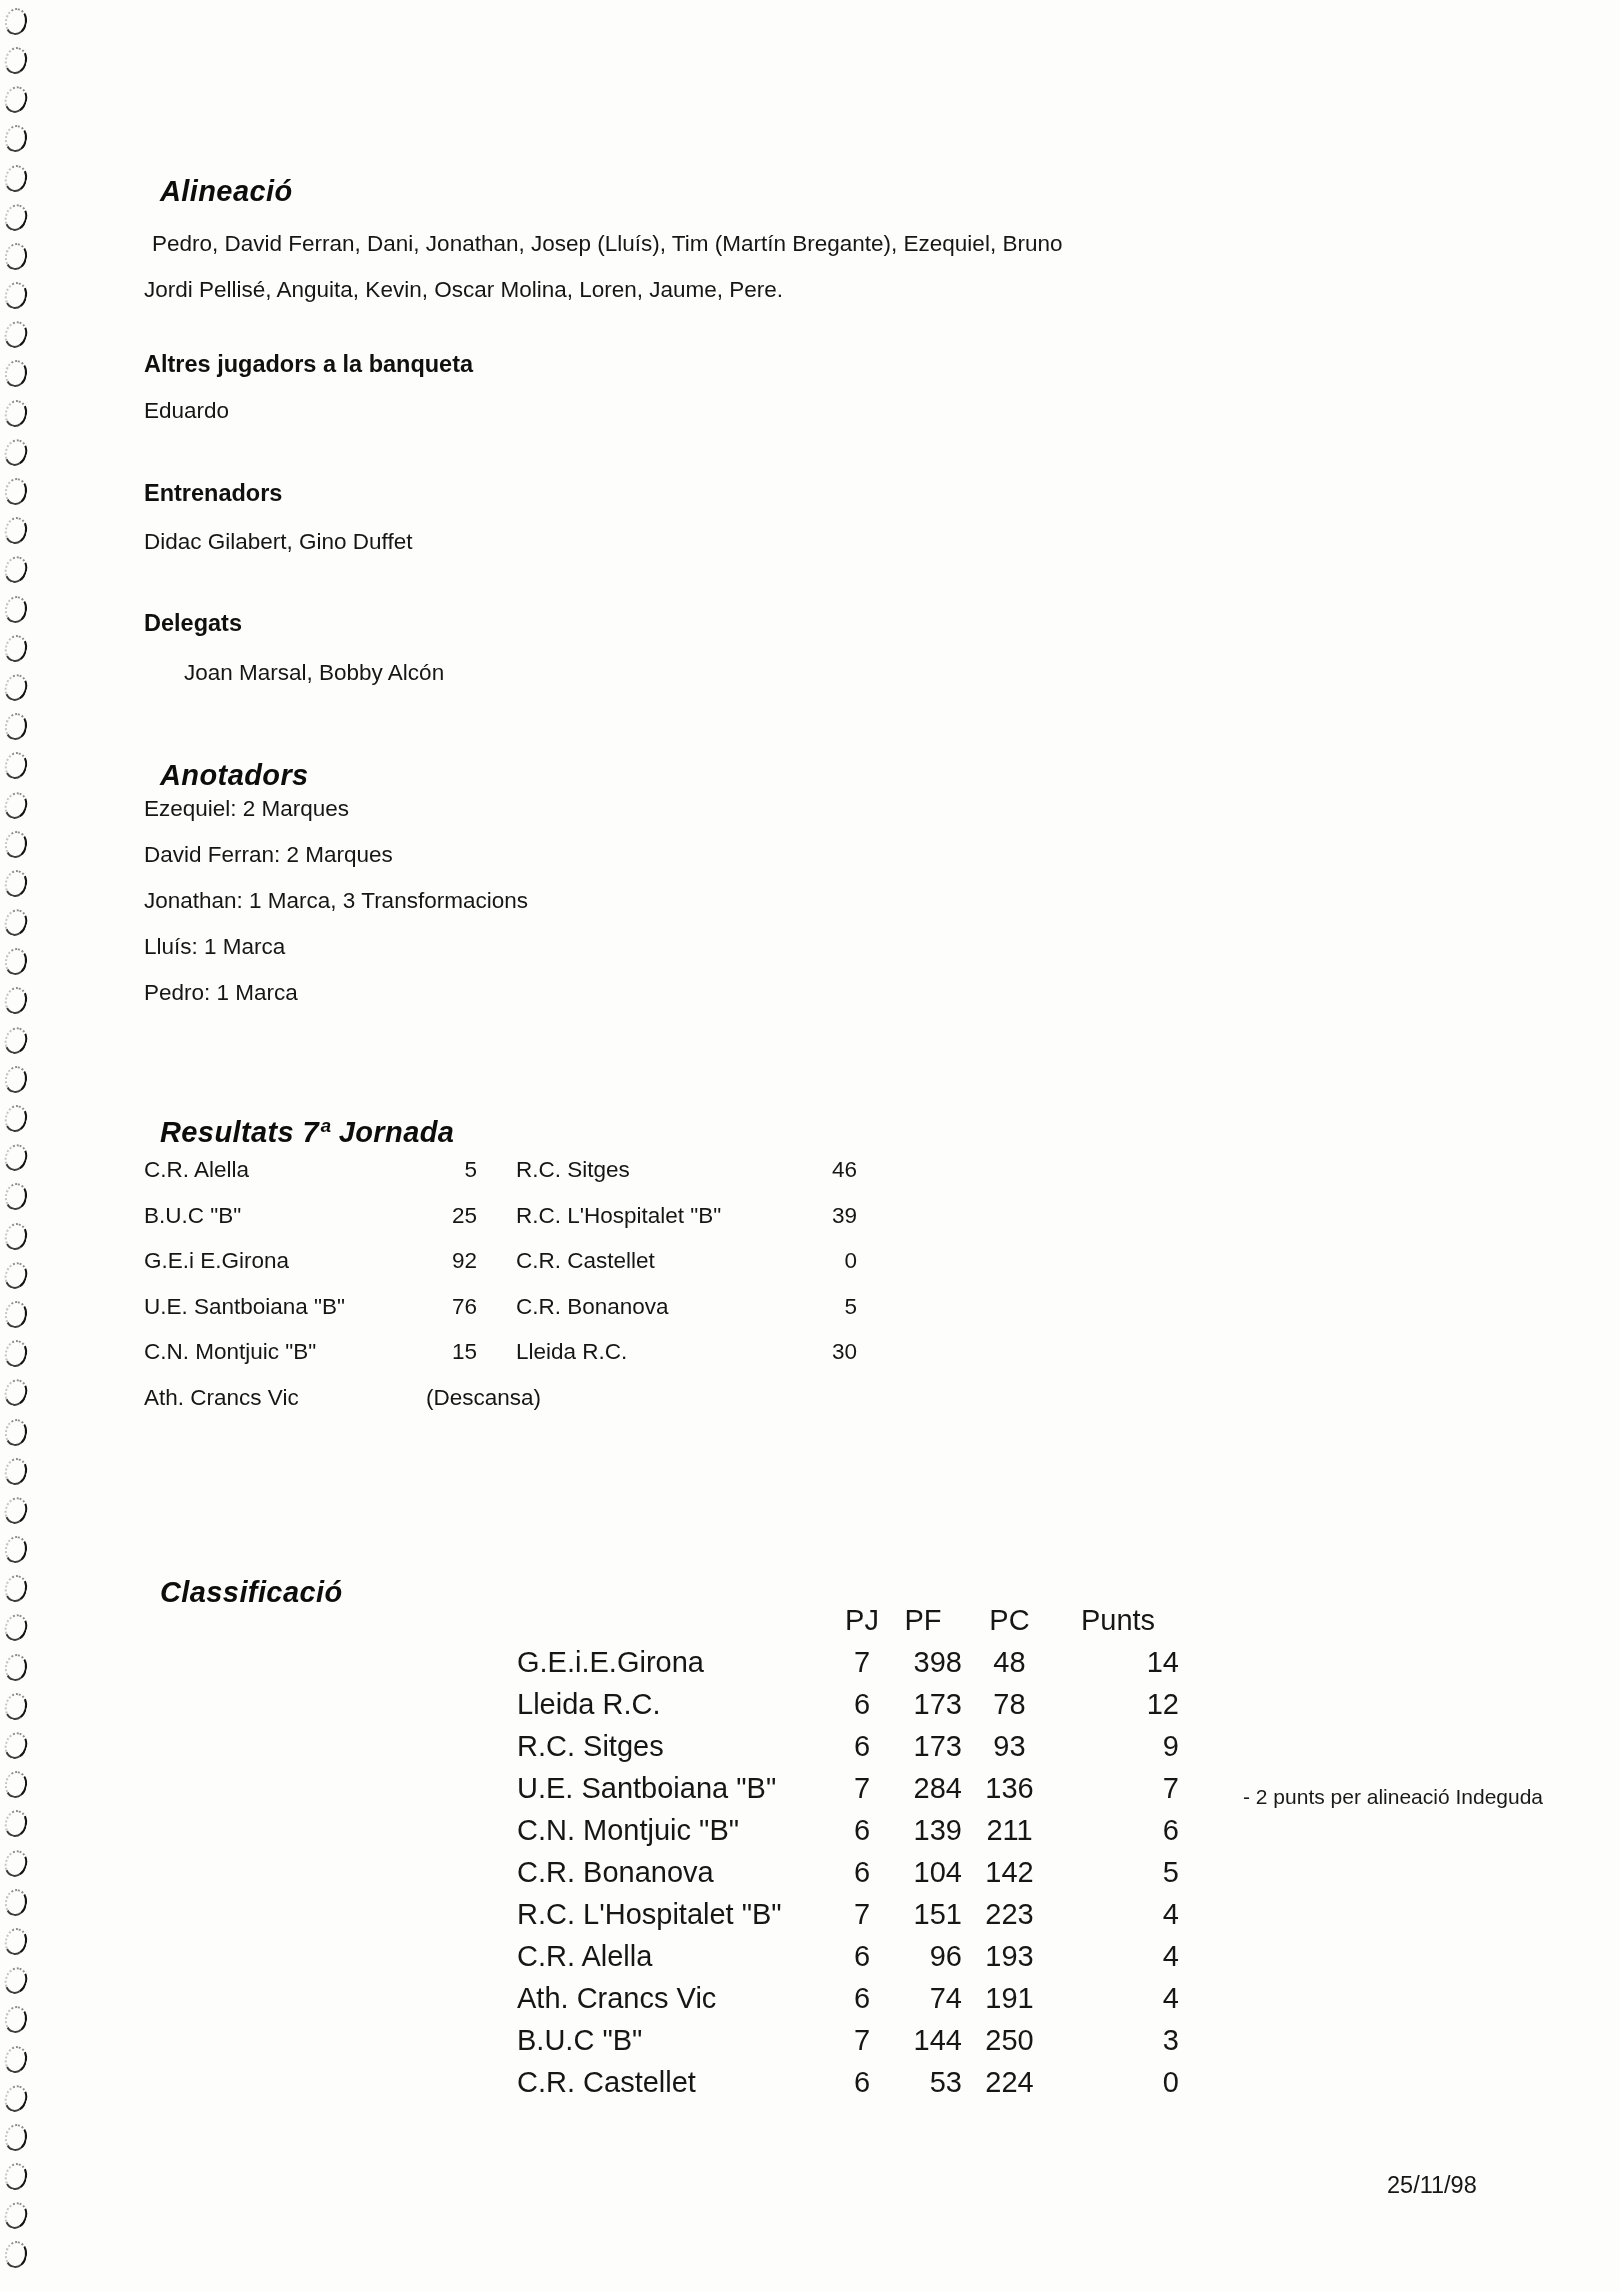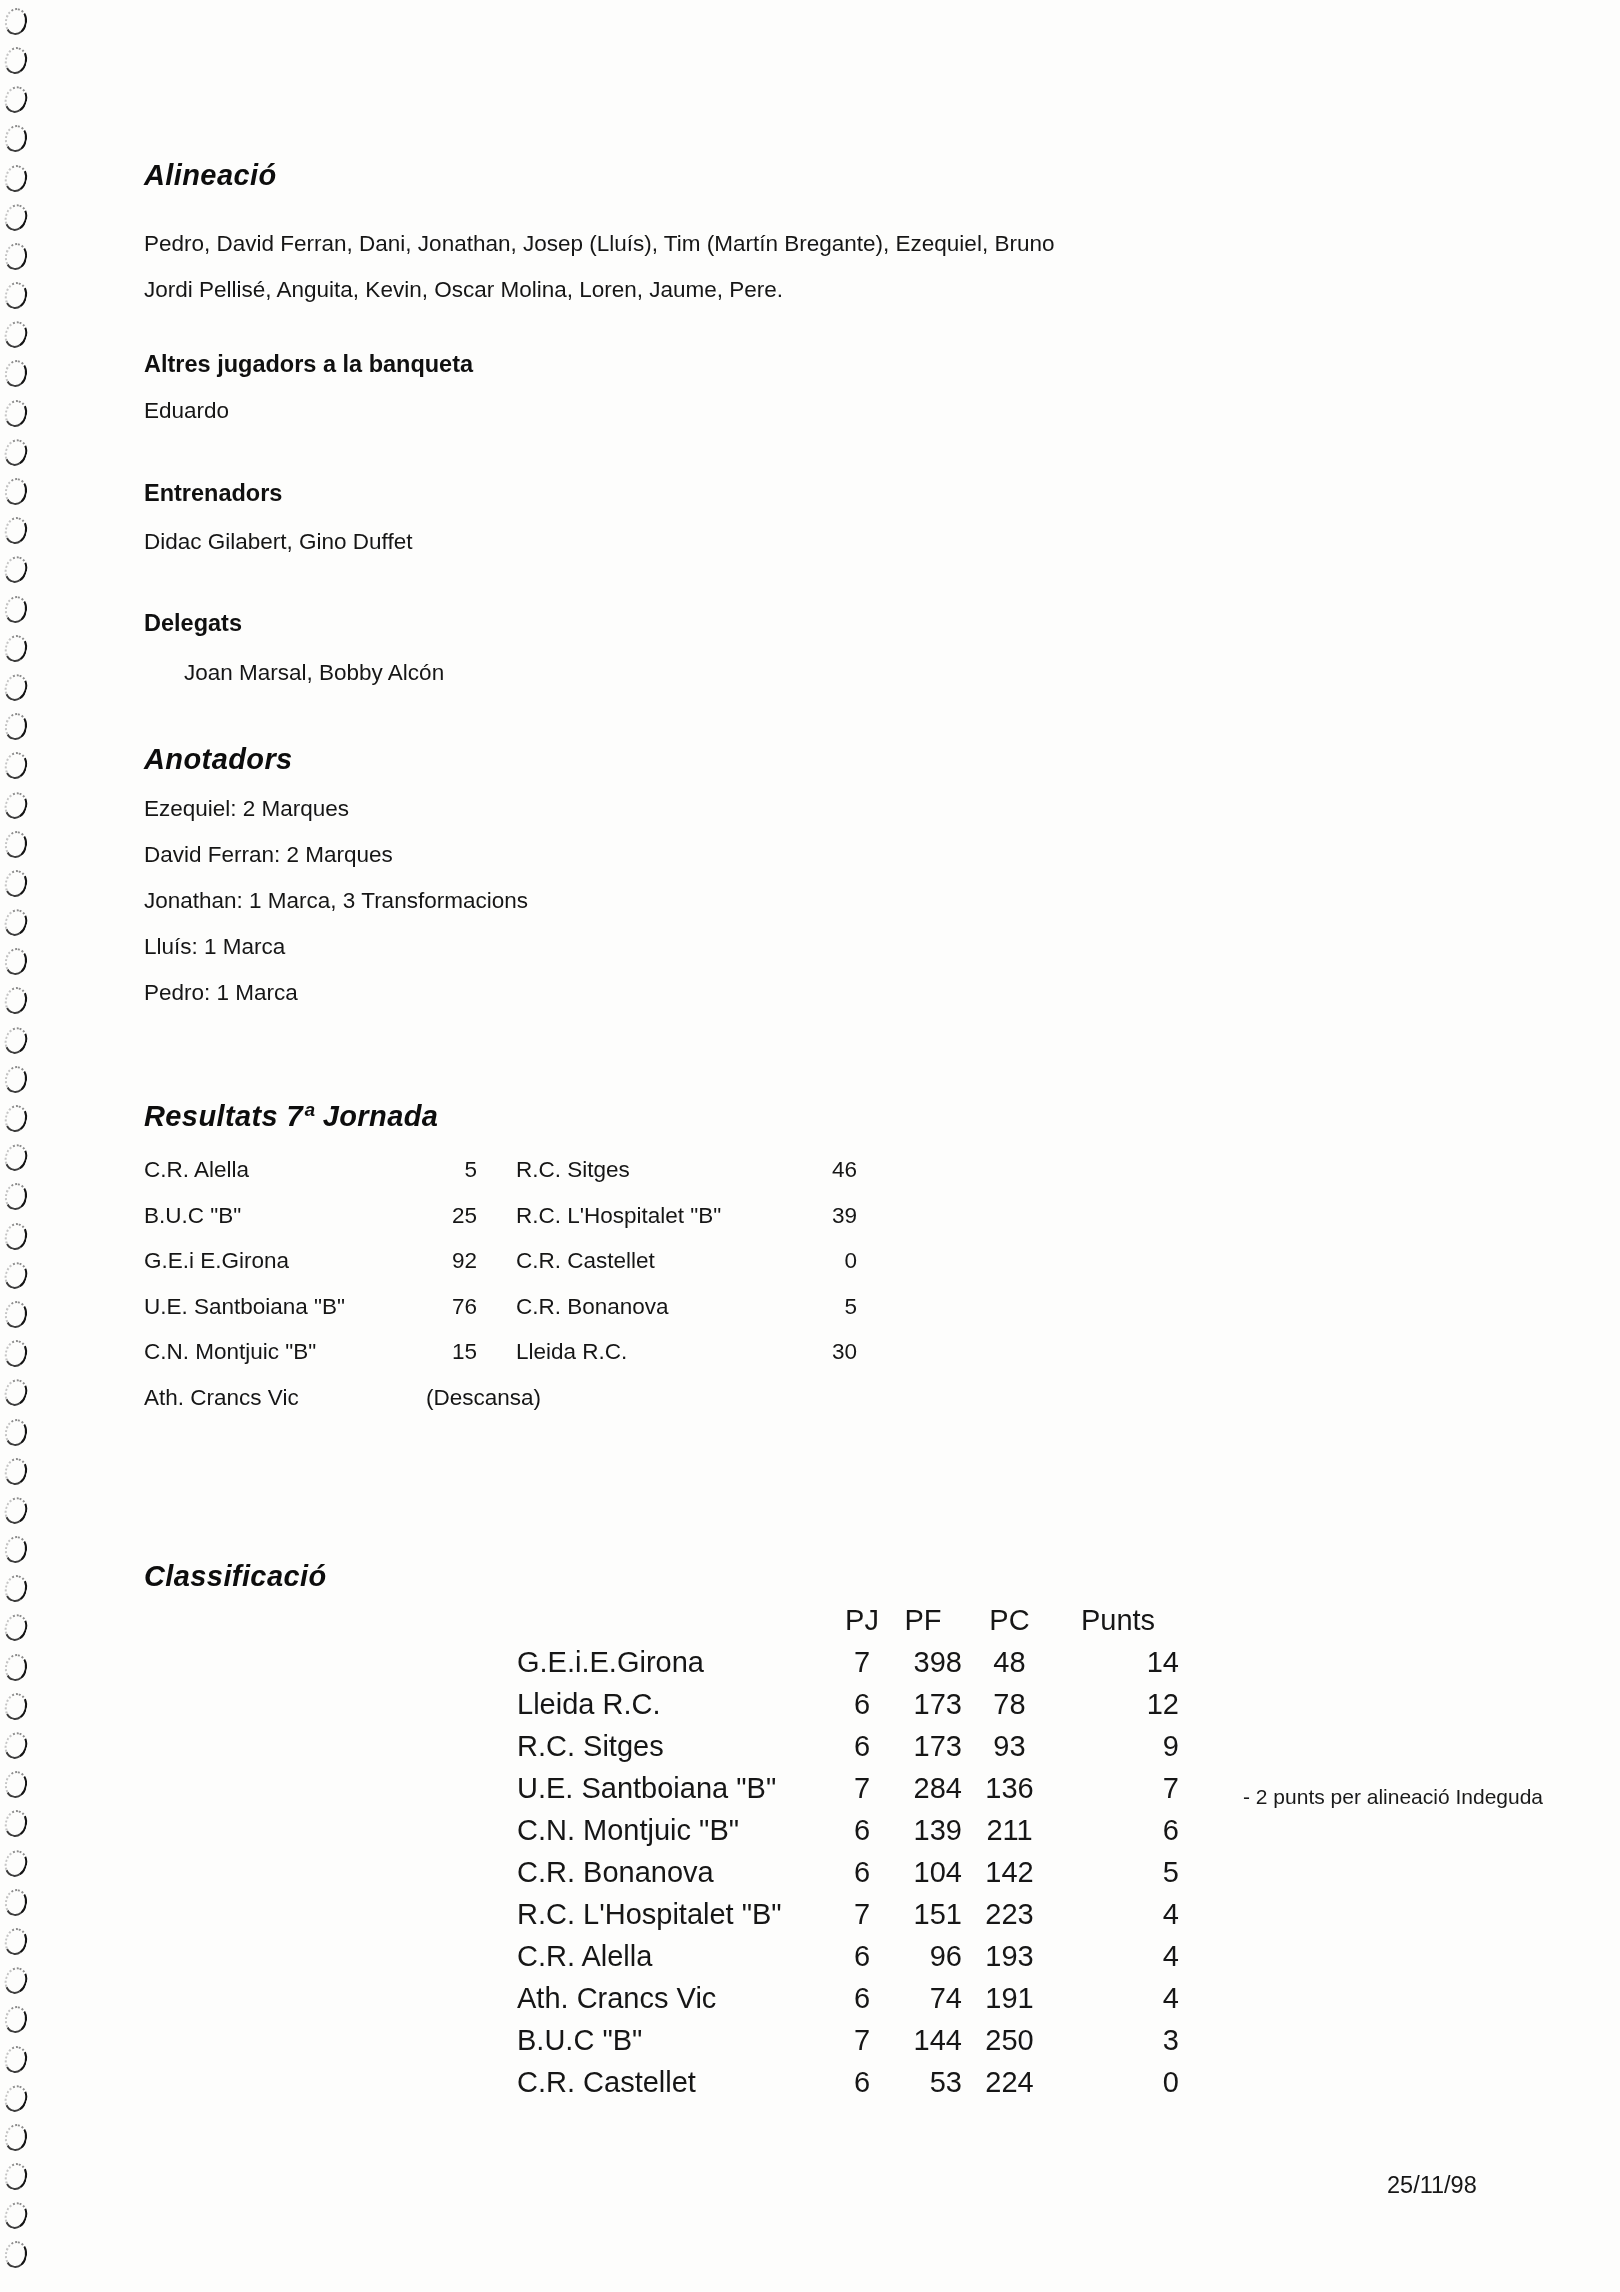--- a/index.html
+++ b/index.html
@@ -21,21 +21,21 @@
     border-radius:50%;
     border-top:2px dotted #8d8d8d;
     border-right:2.9px solid #141414;
     border-bottom:2px solid #3c3c3c;
     border-left:2px dotted #c4c4c4;
     transform:rotate(12deg);
   }
   .h1 {
     position:absolute; left:144px;
     font-size:29px; font-weight:bold; font-style:italic;
-    letter-spacing:0.4px; margin:0; color:#0d0d0d;
+    letter-spacing:0.4px; margin:16px; color:#0d0d0d;
   }
   .h2 {
     position:absolute; left:144px;
     font-size:23.5px; font-weight:bold; margin:0; color:#101010;
   }
   .txt {
     position:absolute; left:144px;
     font-size:22.5px; margin:0; white-space:nowrap;
   }
   .anot-lines { position:absolute; left:144px; top:796px; }
@@ -126,21 +126,21 @@
       <span class="spiral-mark" style="transform: rotate(10deg);"></span>
       <span class="spiral-mark" style="transform: rotate(14deg);"></span>
       <span class="spiral-mark" style="transform: rotate(18deg);"></span>
       <span class="spiral-mark" style="transform: rotate(10deg);"></span>
       <span class="spiral-mark" style="transform: rotate(14deg);"></span>
       <span class="spiral-mark" style="transform: rotate(18deg);"></span>
       <span class="spiral-mark" style="transform: rotate(10deg);"></span>
     </div>
 
   <h1 class="h1" style="top:159px;">Alineació</h1>
-  <p class="txt" style="top:231px;">Pedro, David Ferran, Dani, Jonathan, Josep (Lluís), Tim (Martín Bregante), Ezequiel, Bruno</p>
+  <p class="txt" style="top:231px;margin-left:8px;">Pedro, David Ferran, Dani, Jonathan, Josep (Lluís), Tim (Martín Bregante), Ezequiel, Bruno</p>
   <p class="txt" style="top:277px;">Jordi Pellisé, Anguita, Kevin, Oscar Molina, Loren, Jaume, Pere.</p>
 
   <h2 class="h2" style="top:351px;">Altres jugadors a la banqueta</h2>
   <p class="txt" style="top:398px;">Eduardo</p>
 
   <h2 class="h2" style="top:480px;">Entrenadors</h2>
   <p class="txt" style="top:529px;">Didac Gilabert, Gino Duffet</p>
 
   <h2 class="h2" style="top:610px;">Delegats</h2>
   <p class="txt" style="top:660px;margin-left:40px;">Joan Marsal, Bobby Alcón</p>

